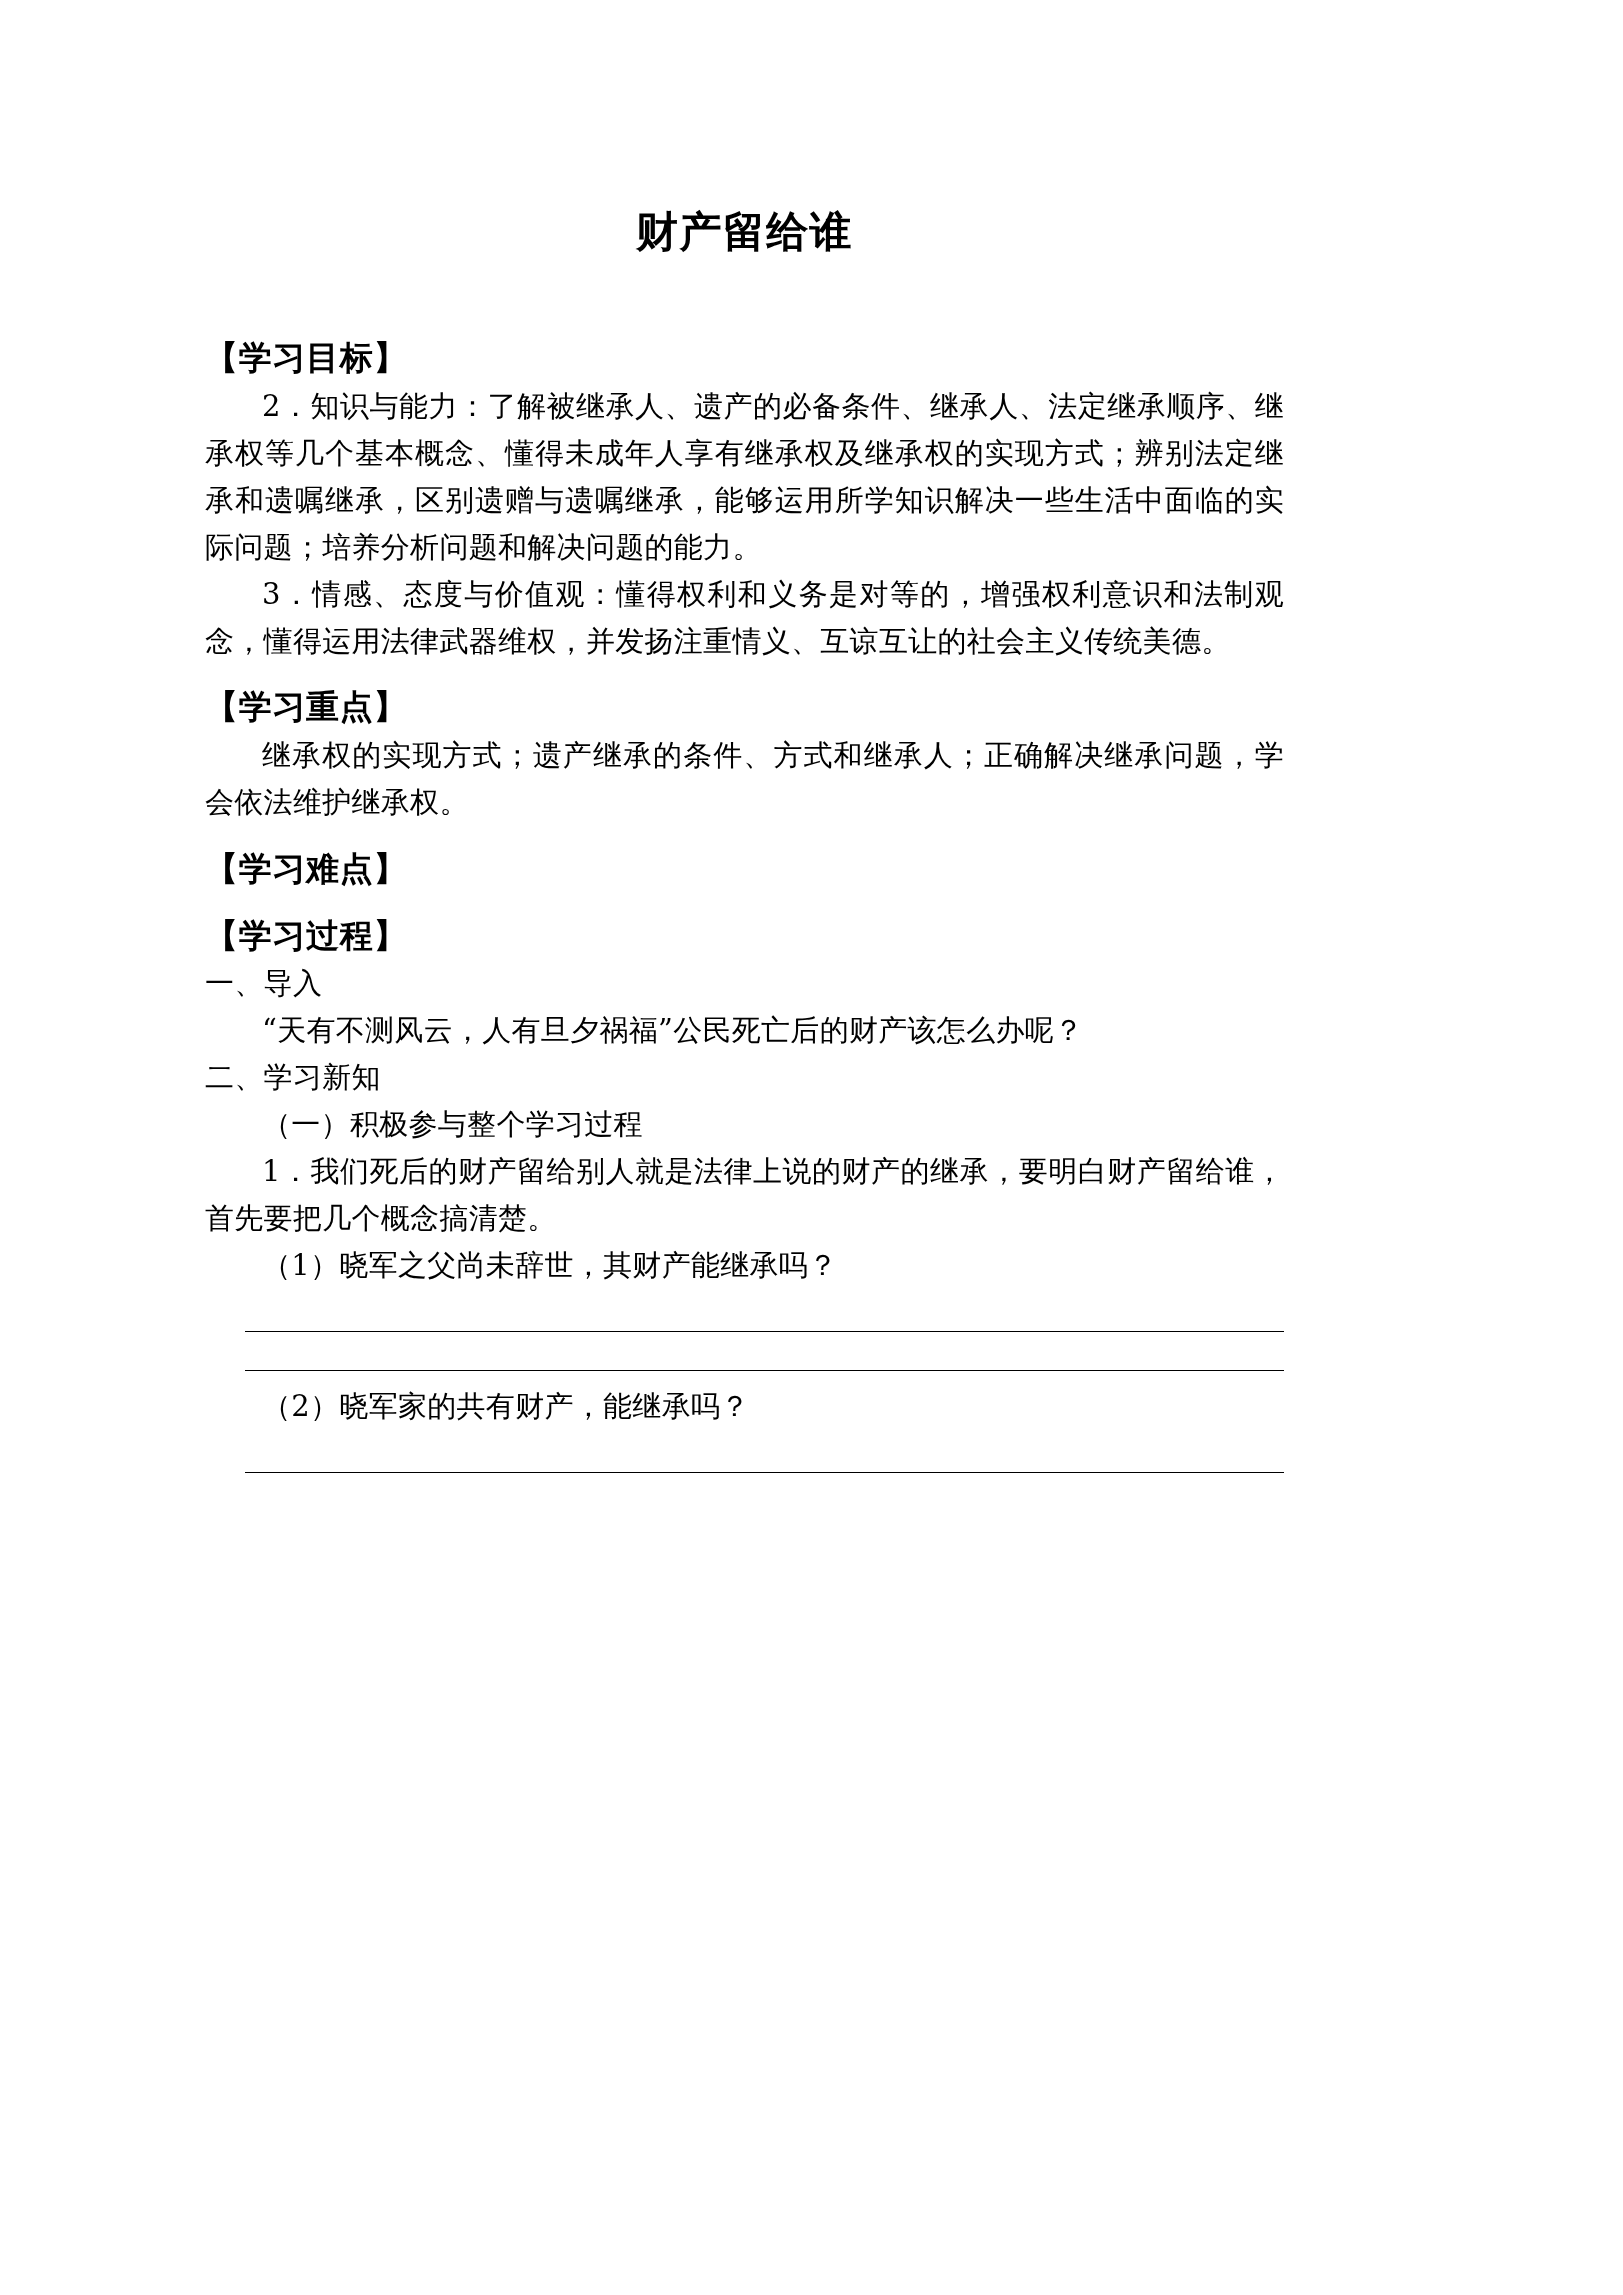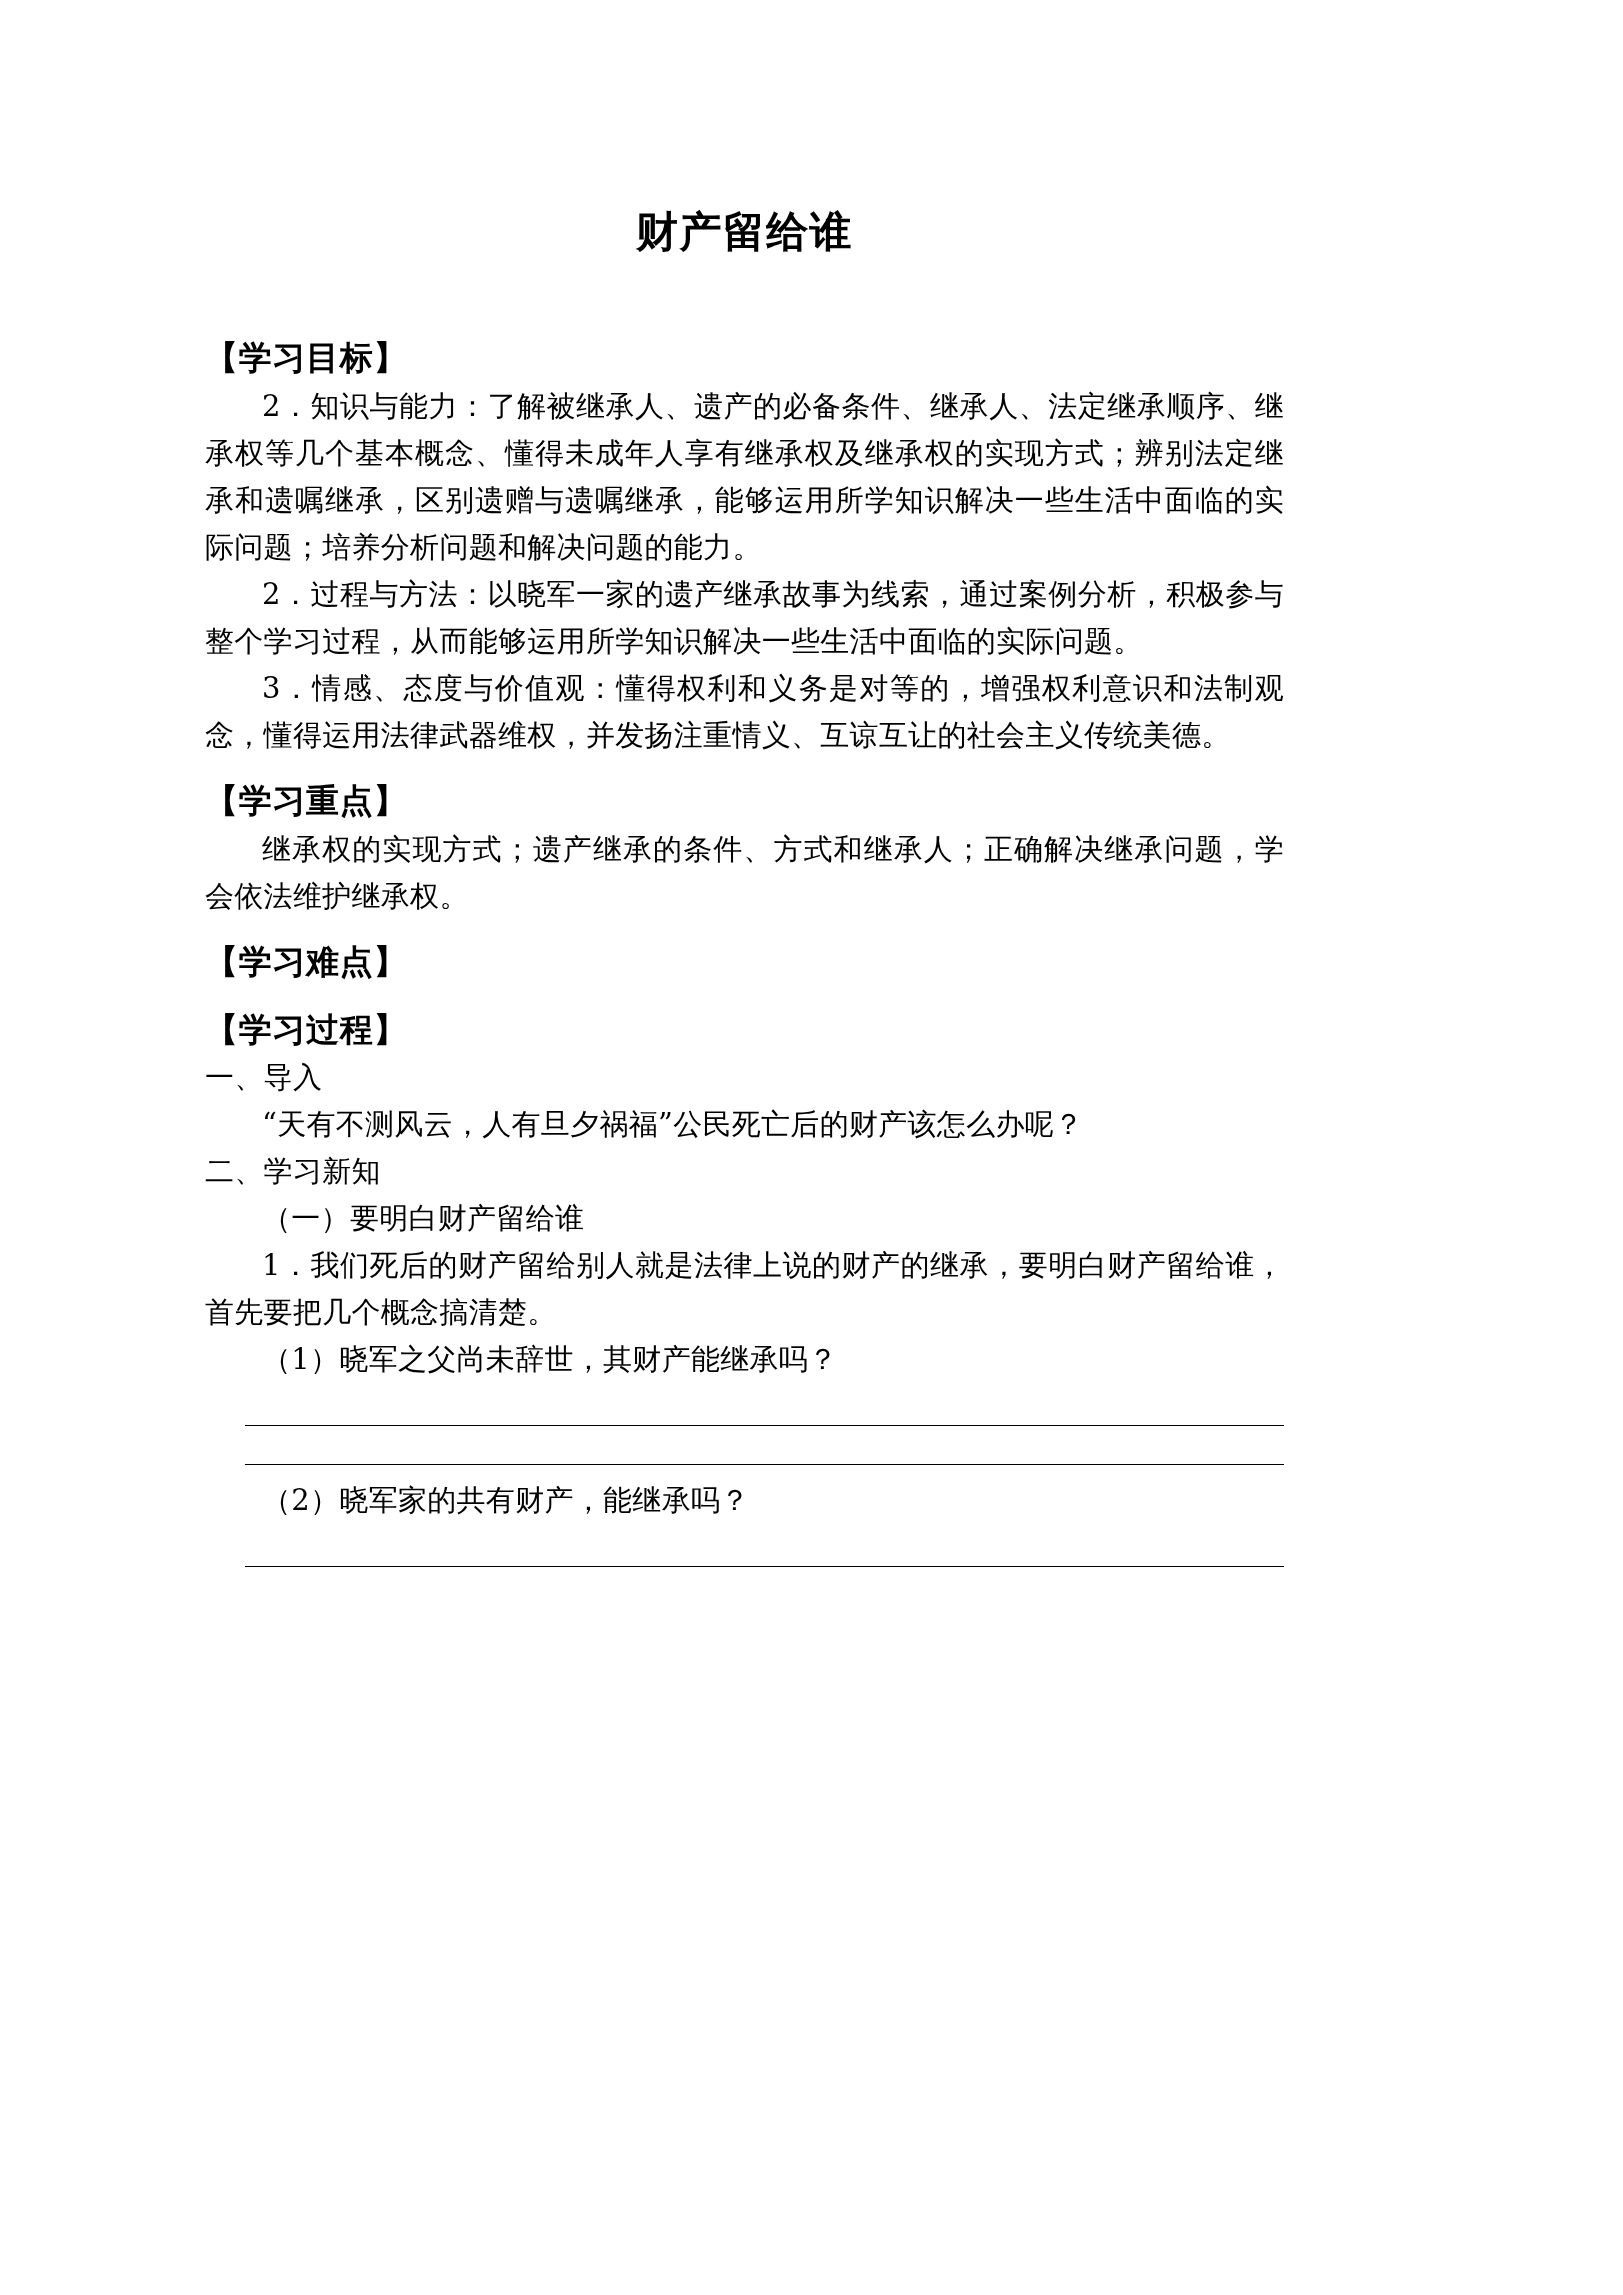--- a/index.html
+++ b/index.html
@@ -72,34 +72,33 @@
 </style>
 </head>
 <body>
 
 <div class="page">
 
   <h1 class="doc-title">财产留给谁</h1>
 
   <h2 class="section-heading heading-gap-large">【学习目标】</h2>
   <p class="para indent">2．知识与能力：了解被继承人、遗产的必备条件、继承人、法定继承顺序、继承权等几个基本概念、懂得未成年人享有继承权及继承权的实现方式；辨别法定继承和遗嘱继承，区别遗赠与遗嘱继承，能够运用所学知识解决一些生活中面临的实际问题；培养分析问题和解决问题的能力。</p>
-  <p class="para indent">2．过程与方法：以晓军一家的遗产继承故事为线索，通过案例分析，积极参与整个学习过程，从而能够运用所学知识解决一些生活中面临的实际问题。</p>
   <p class="para indent">3．情感、态度与价值观：懂得权利和义务是对等的，增强权利意识和法制观念，懂得运用法律武器维权，并发扬注重情义、互谅互让的社会主义传统美德。</p>
 
   <h2 class="section-heading heading-gap-small">【学习重点】</h2>
   <p class="para indent">继承权的实现方式；遗产继承的条件、方式和继承人；正确解决继承问题，学会依法维护继承权。</p>
 
   <h2 class="section-heading heading-gap-small">【学习难点】</h2>
 
   <h2 class="section-heading heading-gap-small">【学习过程】</h2>
 
   <p class="para noindent">一、导入</p>
   <p class="para indent">“天有不测风云，人有旦夕祸福”公民死亡后的财产该怎么办呢？</p>
   <p class="para noindent">二、学习新知</p>
-  <p class="para indent">（一）要明白财产留给谁</p>
+  <p class="para indent">（一）积极参与整个学习过程</p>
   <p class="para indent">1．我们死后的财产留给别人就是法律上说的财产的继承，要明白财产留给谁，首先要把几个概念搞清楚。</p>
   <p class="para indent">（1）晓军之父尚未辞世，其财产能继承吗？</p>
 
   <div class="blank-line"></div>
   <div class="blank-line tight"></div>
 
   <div class="spacer-sm"></div>
   <p class="para indent">（2）晓军家的共有财产，能继承吗？</p>
 
   <div class="blank-line"></div>

